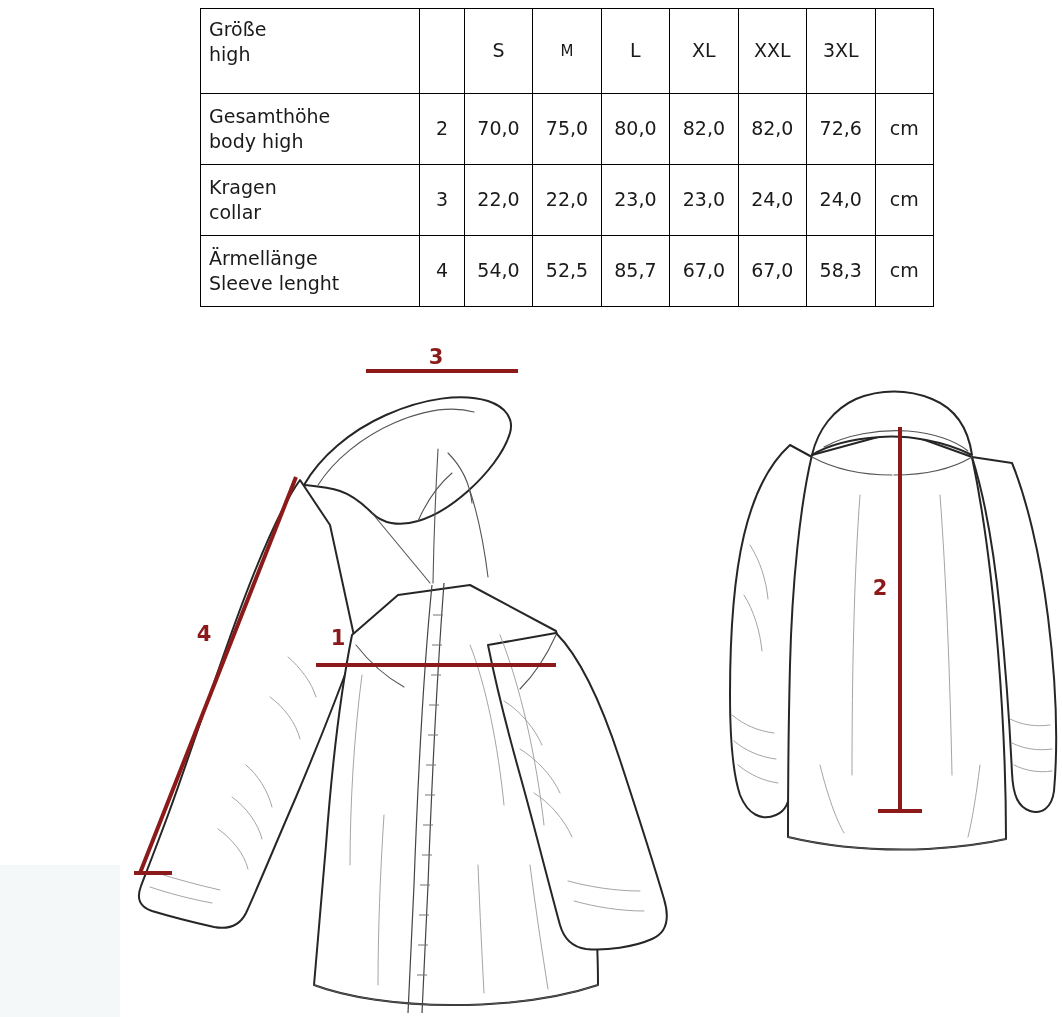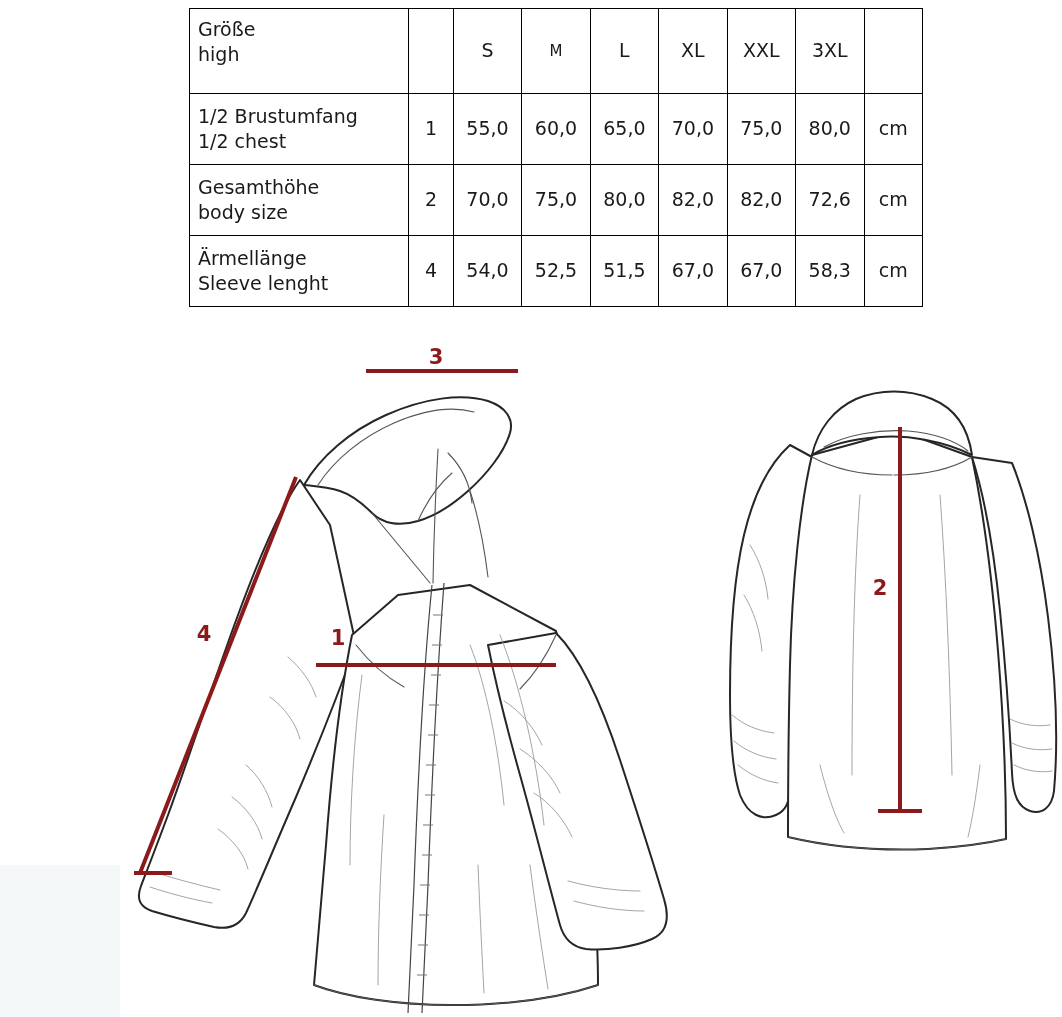--- a/index.html
+++ b/index.html
@@ -12,21 +12,21 @@
     height: 1017px;
     position: relative;
     font-family: "DejaVu Sans", sans-serif;
     color: #1a1a1a;
     overflow: hidden;
   }
 
   
   #size-table-wrap {
     position: absolute;
-    left: 189px;
+    left: 200px;
     top: 8px;
     width: 734px;
   }
   table.size-table {
     border-collapse: collapse;
     width: 100%;
     table-layout: fixed;
   }
   table.size-table td {
     border: 1px solid #000000;
@@ -107,60 +107,60 @@
         <td class="numcol"></td>
         <td class="size-head">S</td>
         <td class="size-head small">M</td>
         <td class="size-head">L</td>
         <td class="size-head">XL</td>
         <td class="size-head">XXL</td>
         <td class="size-head">3XL</td>
         <td class="unit"></td>
       </tr>
 
-      <tr>
-        <td class="label">
-          <span class="l1">1/2 Brustumfang</span>
-          <span class="l2">1/2 chest</span>
-        </td>
-        <td class="numcol">1</td>
-        <td>55,0</td>
-        <td>60,0</td>
-        <td>65,0</td>
-        <td>70,0</td>
-        <td>75,0</td>
-        <td>80,0</td>
-        <td class="unit">cm</td>
-      </tr>
 
       <tr>
         <td class="label">
           <span class="l1">Gesamthöhe</span>
-          <span class="l2">body size</span>
+          <span class="l2">body high</span>
         </td>
         <td class="numcol">2</td>
         <td>70,0</td>
         <td>75,0</td>
         <td>80,0</td>
         <td>82,0</td>
         <td>82,0</td>
         <td>72,6</td>
         <td class="unit">cm</td>
       </tr>
 
+      <tr>
+        <td class="label">
+          <span class="l1">Kragen</span>
+          <span class="l2">collar</span>
+        </td>
+        <td class="numcol">3</td>
+        <td>22,0</td>
+        <td>22,0</td>
+        <td>23,0</td>
+        <td>23,0</td>
+        <td>24,0</td>
+        <td>24,0</td>
+        <td class="unit">cm</td>
+      </tr>
 
       <tr>
         <td class="label">
           <span class="l1">Ärmellänge</span>
           <span class="l2">Sleeve lenght</span>
         </td>
         <td class="numcol">4</td>
         <td>54,0</td>
         <td>52,5</td>
-        <td>51,5</td>
+        <td>85,7</td>
         <td>67,0</td>
         <td>67,0</td>
         <td>58,3</td>
         <td class="unit">cm</td>
       </tr>
     </tbody>
   </table>
 </div>
 
 <div id="drawing">

